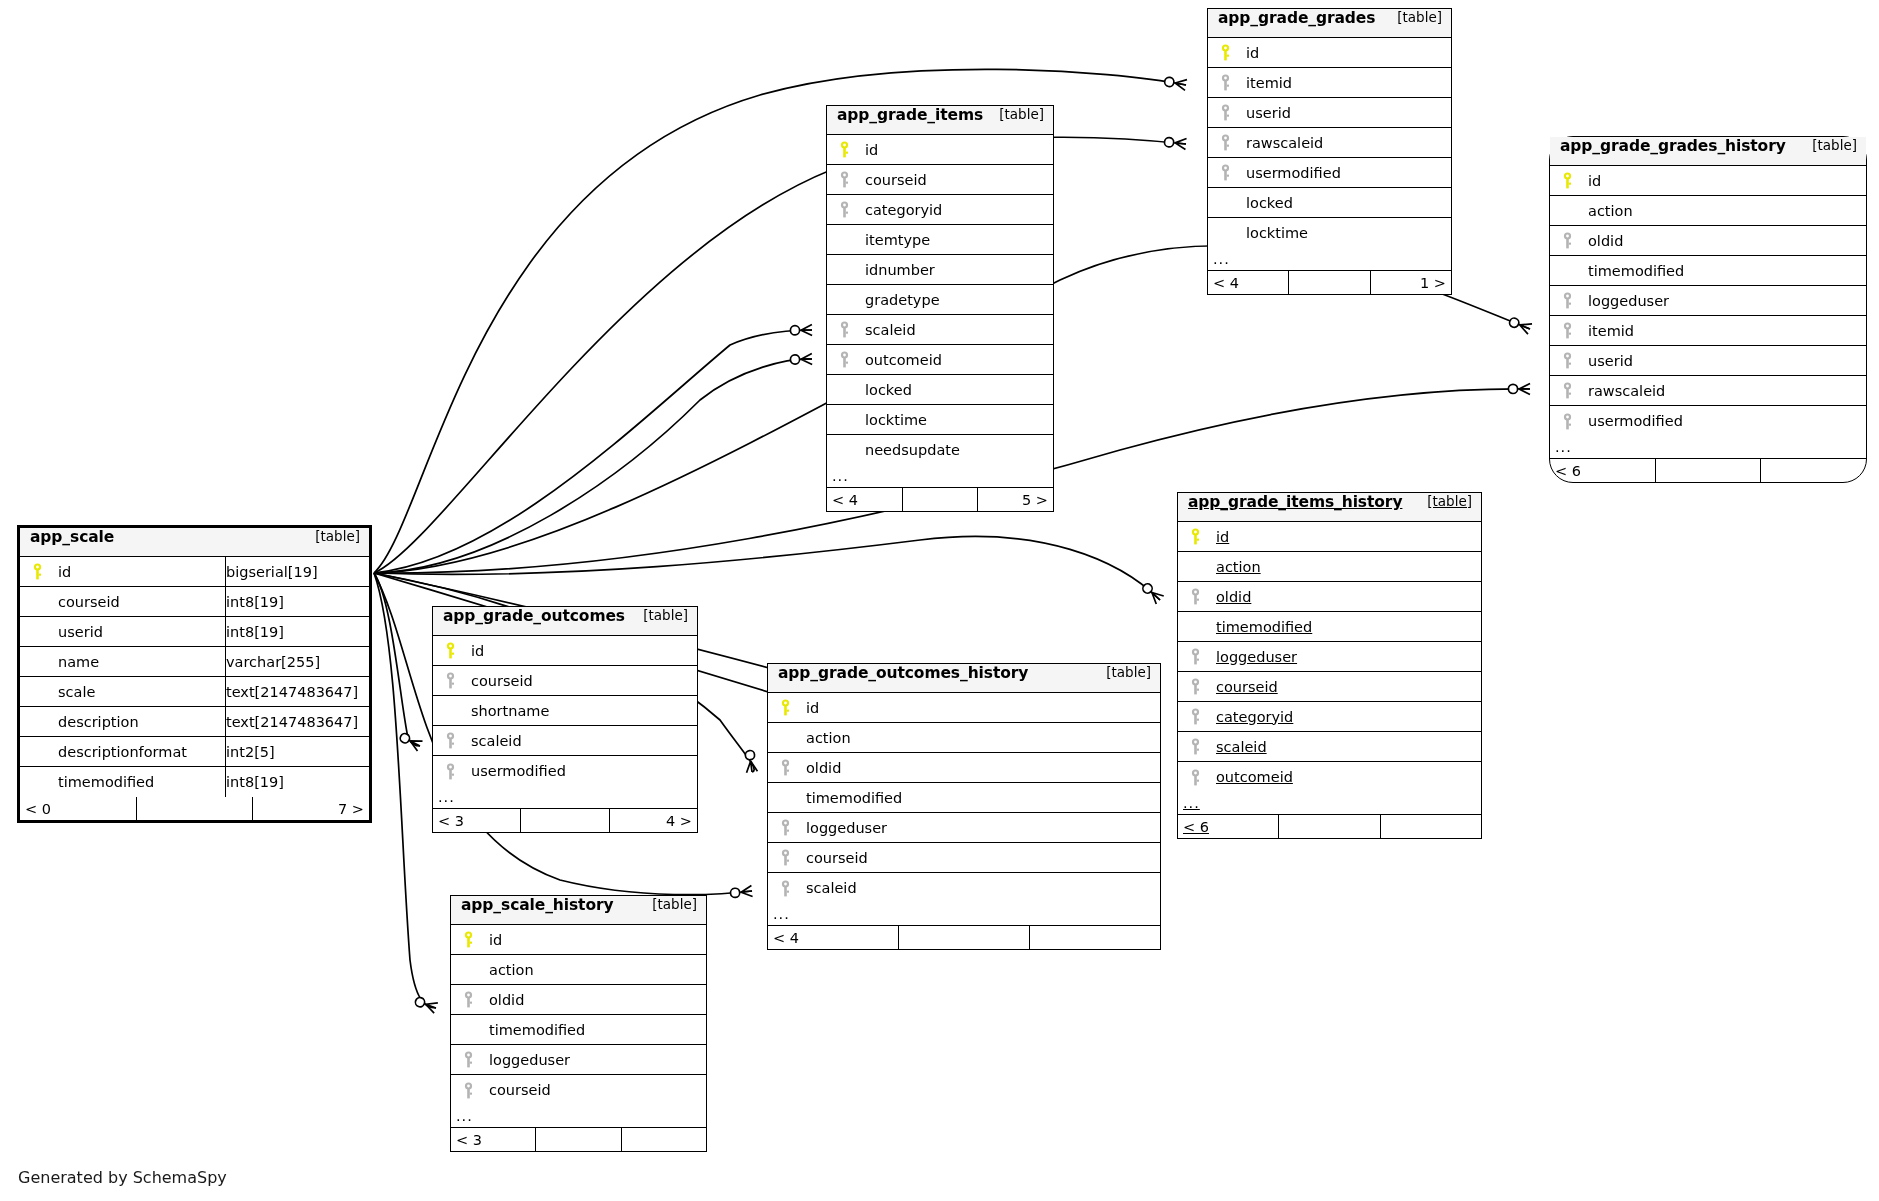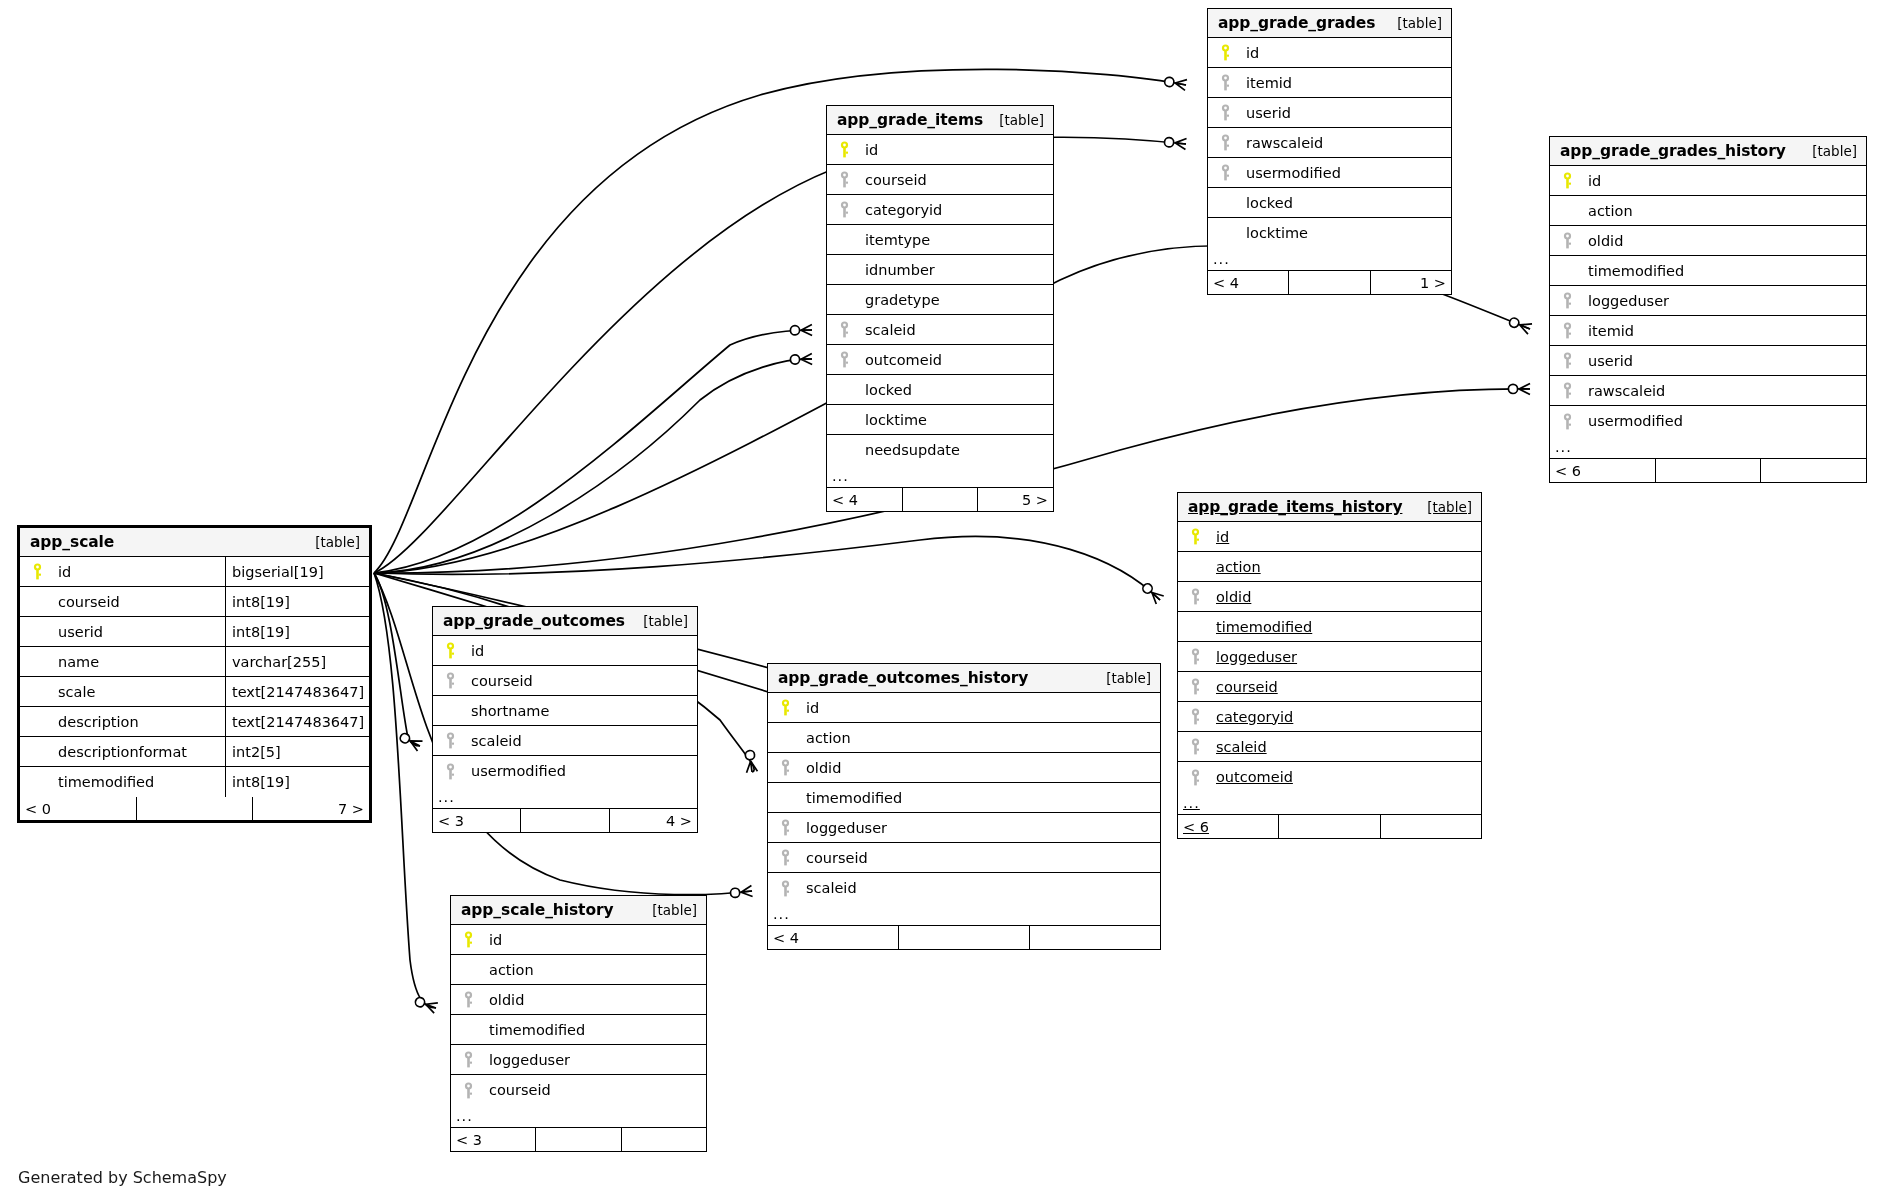--- a/index.html
+++ b/index.html
@@ -34,21 +34,20 @@
     background: #ffffff;
     border: 1.6px solid #000000;
     box-sizing: border-box;
     z-index: 5;
   }
   .table-node.focus {
     border-width: 3.2px;
   }
   .tbl-header {
     display: flex;
-    align-items: center;
     justify-content: space-between;
     background: #f5f5f5;
     border-bottom: 1.6px solid #000000;
     box-sizing: border-box;
     height: 29px;
     padding: 0 9px 0 10px;
   }
   .tbl-name {
     font-weight: bold;
     font-size: 15.5px;
@@ -79,21 +78,20 @@
     flex: 1 1 auto;
     min-width: 0;
     box-sizing: border-box;
     padding-left: 6px;
   }
   .col-type {
     display: flex;
     align-items: center;
     box-sizing: border-box;
     border-left: 1.6px solid #000000;
-    padding-left: 6px;
     font-size: 14.5px;
     color: #000000;
     white-space: nowrap;
   }
   .keycell {
     width: 22px;
     min-width: 22px;
     display: flex;
     align-items: center;
     justify-content: center;
@@ -444,21 +442,21 @@
             </div>
           </div>
         </div>
         <div class="ellipsis-row">...</div>
         <div class="tbl-footer">
           <div class="foot-cell">&lt; 4</div>
           <div class="foot-cell"></div>
           <div class="foot-cell right">5 &gt;</div>
         </div>
       </div>
-      <div class="table-node" style="left: 1549px; top: 136px; width: 318px;">
+      <div class="table-node" style="left: 1549px; top: 136px; width: 318px; border-radius: 24px;">
         <div class="tbl-header">
           <span class="tbl-name">app_grade_grades_history</span>
           <span class="tbl-tag">[table]</span>
         </div>
         <div class="tbl-rows">
           <div class="col-row">
             <div class="col-left">
               <span class="keycell">
                 <svg class="keyicon" width="11" height="17" viewBox="0 0 11 17">
                   <circle cx="5.5" cy="4" r="3.6" fill="#e8e800"></circle>

